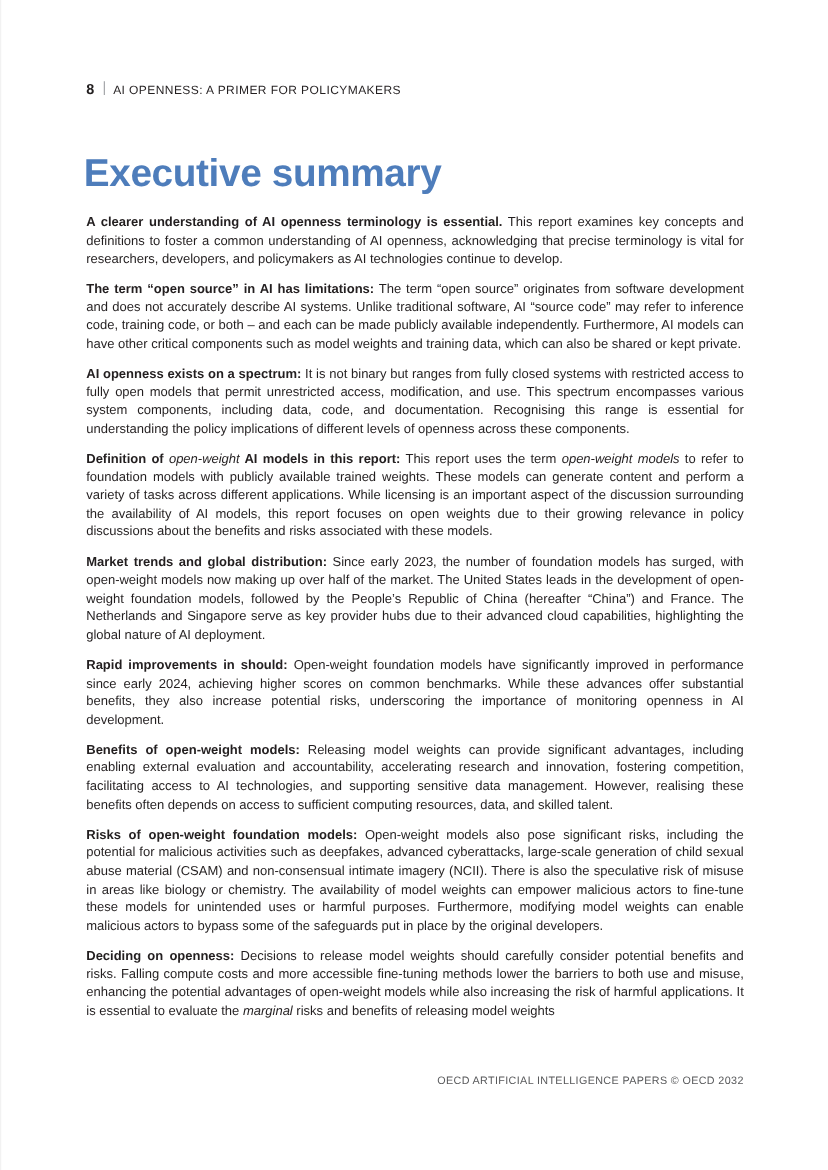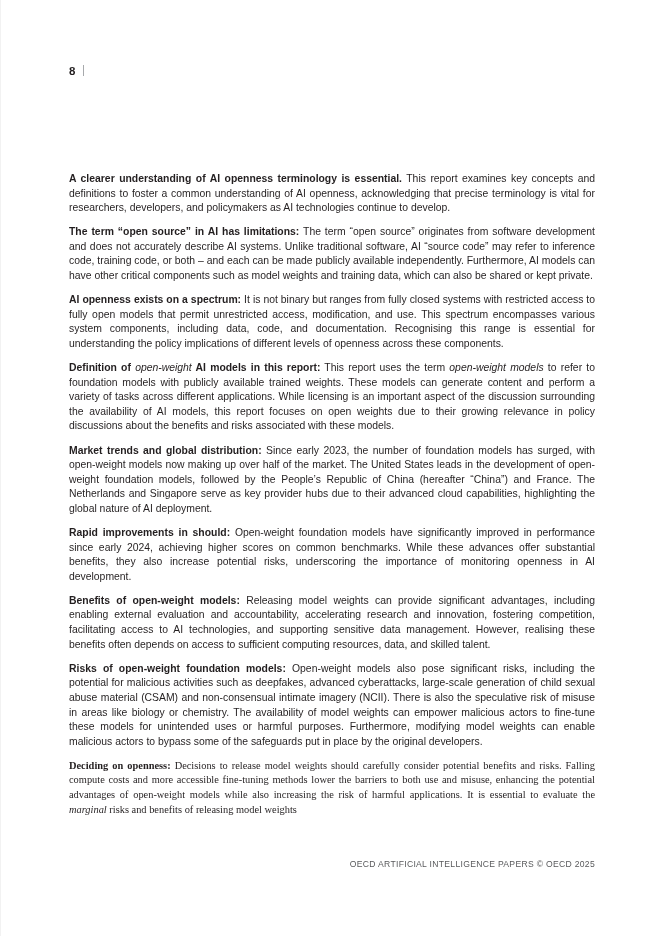--- a/index.html
+++ b/index.html
@@ -79,21 +79,21 @@
   }
   .para {
     font-size: 10.4px;
     line-height: 14.6px;
     text-align: justify;
     text-justify: inter-word;
     margin: 0 0 9.5px 0;
     color: #231f20;
     hyphens: none;
   }
-  .para:last-child { margin-bottom: 0; font-family: Liberation Serif, serif; }
+  .para:last-child { margin-bottom: 0; }
   .para b, .para strong { font-weight: bold; margin-top: 12px; }
   .para i, .para em { font-style: italic; }
   .para .bi { font-weight: normal; font-style: italic; }
 
   
   .footer {
     position: absolute;
     left: 69px;
     top: 859px;
     width: 526px;
@@ -107,22 +107,24 @@
 </head>
 <body>
 
 <div class="page">
 
   <div class="page-edge-left"></div>
 
   <div class="runhead">
     <span class="runhead-page">8</span>
     <span class="runhead-sep"></span>
+    <span class="runhead-title">AI OPENNESS: A PRIMER FOR POLICYMAKERS</span>
   </div>
 
+  <h1 class="chapter-title">Executive summary</h1>
 
   <div class="body-col">
 
     <p class="para">
       <b>A clearer understanding of AI openness terminology is essential.</b><span> This report examines key concepts and definitions to foster a common understanding of AI openness, acknowledging that precise terminology is vital for researchers, developers, and policymakers as AI technologies continue to develop.</span>
     </p>
 
     <p class="para">
       <b>The term “open source” in AI has limitations:</b><span> The term “open source” originates from software development and does not accurately describe AI systems. Unlike traditional software, AI “source code” may refer to inference code, training code, or both – and each can be made publicly available independently. Furthermore, AI models can have other critical components such as model weights and training data, which can also be shared or kept private.</span>
     </p>
@@ -150,15 +152,15 @@
     <p class="para">
       <b>Risks of open-weight foundation models:</b><span> Open-weight models also pose significant risks, including the potential for malicious activities such as deepfakes, advanced cyberattacks, large-scale generation of child sexual abuse material (CSAM) and non-consensual intimate imagery (NCII). There is also the speculative risk of misuse in areas like biology or chemistry. The availability of model weights can empower malicious actors to fine-tune these models for unintended uses or harmful purposes. Furthermore, modifying model weights can enable malicious actors to bypass some of the safeguards put in place by the original developers.</span>
     </p>
 
     <p class="para">
       <b>Deciding on openness:</b><span> Decisions to release model weights should carefully consider potential benefits and risks. Falling compute costs and more accessible fine-tuning methods lower the barriers to both use and misuse, enhancing the potential advantages of open-weight models while also increasing the risk of harmful applications. It is essential to evaluate the </span><i>marginal</i><span> risks and benefits of releasing model weights</span>
     </p>
 
   </div>
 
-  <div class="footer">OECD ARTIFICIAL INTELLIGENCE PAPERS © OECD 2025</div>
+  <div class="footer">OECD ARTIFICIAL INTELLIGENCE PAPERS © OECD 2032</div>
 
 </div>
 
 </body></html>

